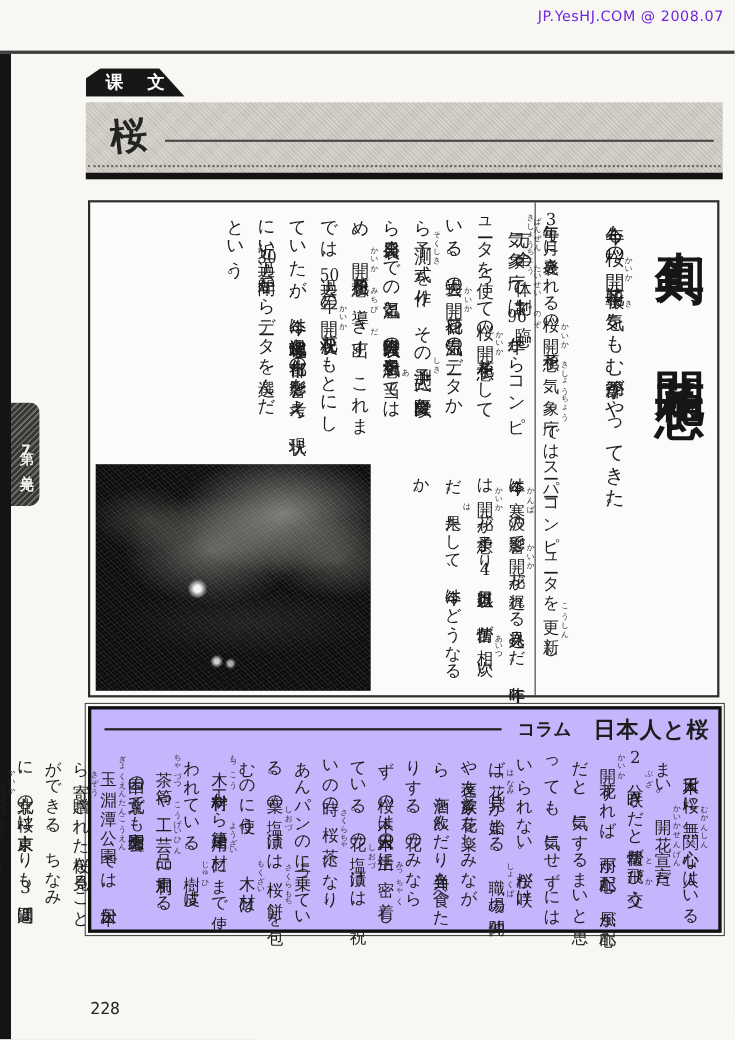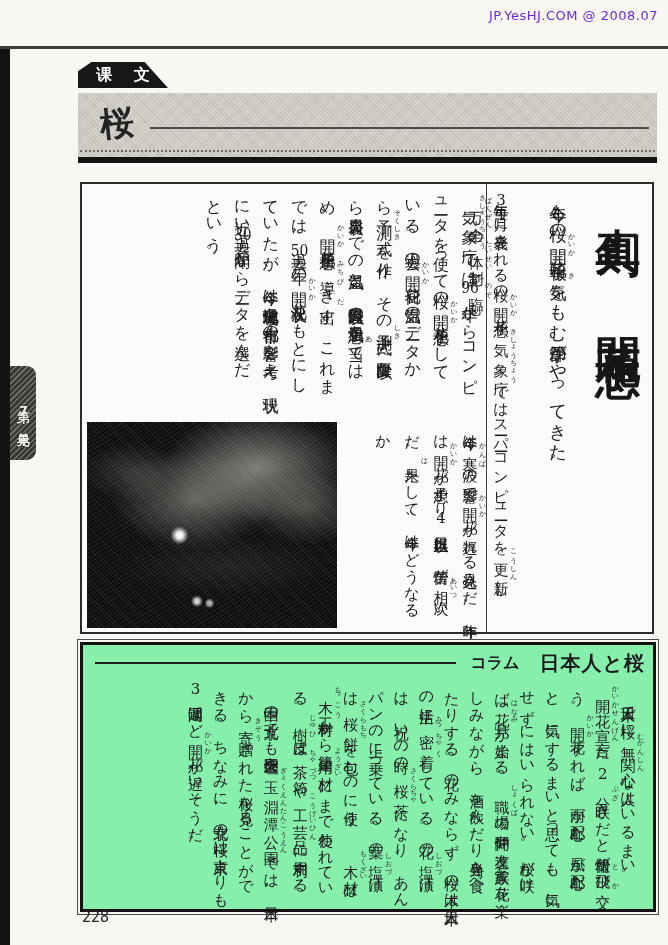--- a/index.html
+++ b/index.html
@@ -94,23 +94,23 @@
       repeating-linear-gradient(45deg, rgba(255,255,255,.07) 0 1px, rgba(0,0,0,0) 1px 3px),
       repeating-linear-gradient(-30deg, rgba(255,255,255,.05) 0 1px, rgba(0,0,0,0) 1px 4px);
   }
   .photo-side {
     position:absolute; left:258px; top:240px; width:146px; height:204px;
     writing-mode:vertical-rl; font-size:15px; line-height:29px;
   }
 
   
   .column-box {
-    position:absolute; left:80px; top:642px; width:576px; height:270px;
+    position:absolute; left:80px; top:642px; width:576px; height:206px;
     border:3.5px solid #101010; outline:1.5px solid #4a4a4a; outline-offset:2px;
-    background:#86efac;
+    background:#c4b5fd;
   }
   .col-header { position:absolute; top:6px; left:12px; right:8px; height:24px; display:flex; align-items:center; }
   .col-header .rule { flex:1; height:2px; background:#1f1f1f; margin-right:14px; }
   .col-label { font-family:"DejaVu Sans", sans-serif; font-weight:bold; font-size:16px; margin-right:20px; }
   .col-title { font-family:Liberation Sans, sans-serif; font-weight:bold; font-size:20px; letter-spacing:1px; }
   .col-body {
     position:absolute; top:36px; left:9px; right:9px; bottom:8px;
     writing-mode:vertical-rl; font-size:15px; line-height:25.2px;
   }
   .col-body p { text-indent:1em; }

